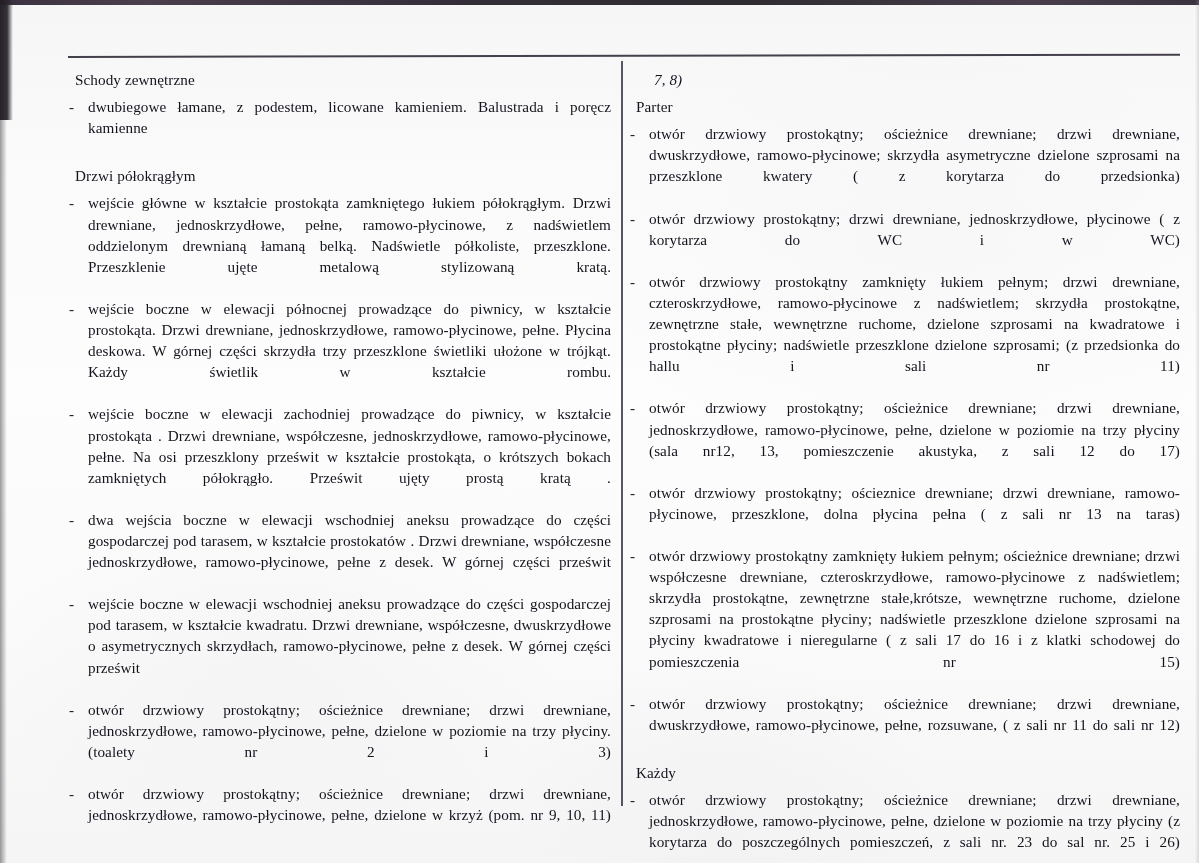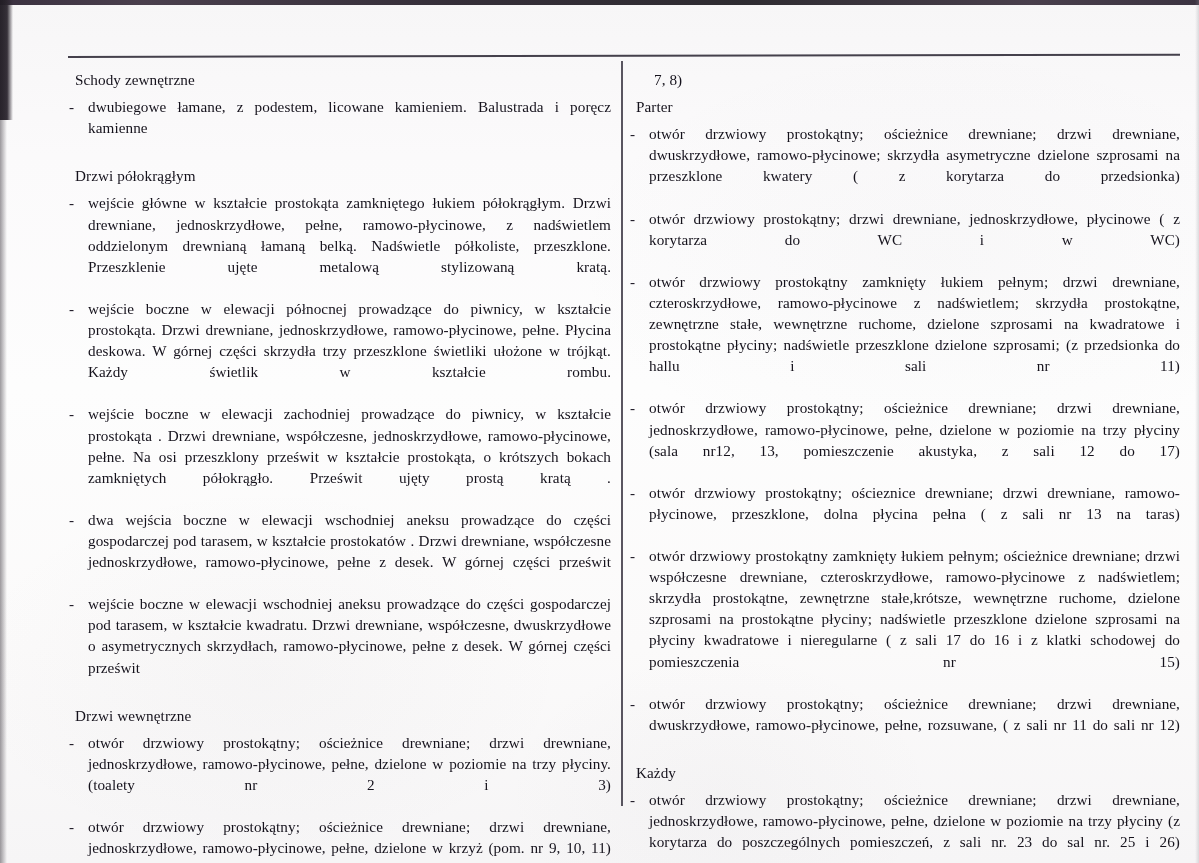--- a/index.html
+++ b/index.html
@@ -188,35 +188,34 @@
             <span class="bullet-body">wejście boczne w elewacji zachodniej prowadzące do piwnicy, w kształcie prostokąta . Drzwi drewniane, współczesne, jednoskrzydłowe, ramowo-płycinowe, pełne. Na osi przeszklony prześwit w kształcie prostokąta, o krótszych bokach zamkniętych półokrągło. Prześwit ujęty prostą kratą .</span>
           </div>
           <div class="bullet-row">
             <span class="bullet-mark">-</span>
             <span class="bullet-body">dwa wejścia boczne w elewacji wschodniej aneksu prowadzące do części gospodarczej pod tarasem, w kształcie prostokatów . Drzwi drewniane, współczesne jednoskrzydłowe, ramowo-płycinowe, pełne z desek. W górnej części prześwit</span>
           </div>
           <div class="bullet-row">
             <span class="bullet-mark">-</span>
             <span class="bullet-body">wejście boczne w elewacji wschodniej aneksu prowadzące do części gospodarczej pod tarasem, w kształcie kwadratu. Drzwi drewniane, współczesne, dwuskrzydłowe o asymetrycznych skrzydłach, ramowo-płycinowe, pełne z desek. W górnej części prześwit</span>
           </div>
-          <div class="heading">Drzwi wewnętrzne</div>
           <div class="bullet-row">
             <span class="bullet-mark">-</span>
             <span class="bullet-body">otwór drzwiowy prostokątny; ościeżnice drewniane; drzwi drewniane, jednoskrzydłowe, ramowo-płycinowe, pełne, dzielone w poziomie na trzy płyciny. (toalety nr 2 i 3)</span>
           </div>
           <div class="bullet-row">
             <span class="bullet-mark">-</span>
             <span class="bullet-body">otwór drzwiowy prostokątny; ościeżnice drewniane; drzwi drewniane, jednoskrzydłowe, ramowo-płycinowe, pełne, dzielone w krzyż (pom. nr 9, 10, 11)</span>
           </div>
         </div>
     </div>
 
     <div class="col col-right block">
       <div id="right-slot">
-          <div class="heading" style="padding-left: 19px;">7, 8)</div>
+          <div class="heading" style="padding-left: 19px; font-style: italic;">7, 8)</div>
           <div class="heading">Parter</div>
           <div class="bullet-row">
             <span class="bullet-mark">-</span>
             <span class="bullet-body">otwór drzwiowy prostokątny; ościeżnice drewniane; drzwi drewniane, dwuskrzydłowe, ramowo-płycinowe; skrzydła asymetryczne dzielone szprosami na przeszklone kwatery ( z korytarza do przedsionka)</span>
           </div>
           <div class="bullet-row">
             <span class="bullet-mark">-</span>
             <span class="bullet-body">otwór drzwiowy prostokątny; drzwi drewniane, jednoskrzydłowe, płycinowe ( z korytarza do WC i w WC)</span>
           </div>
           <div class="bullet-row">

